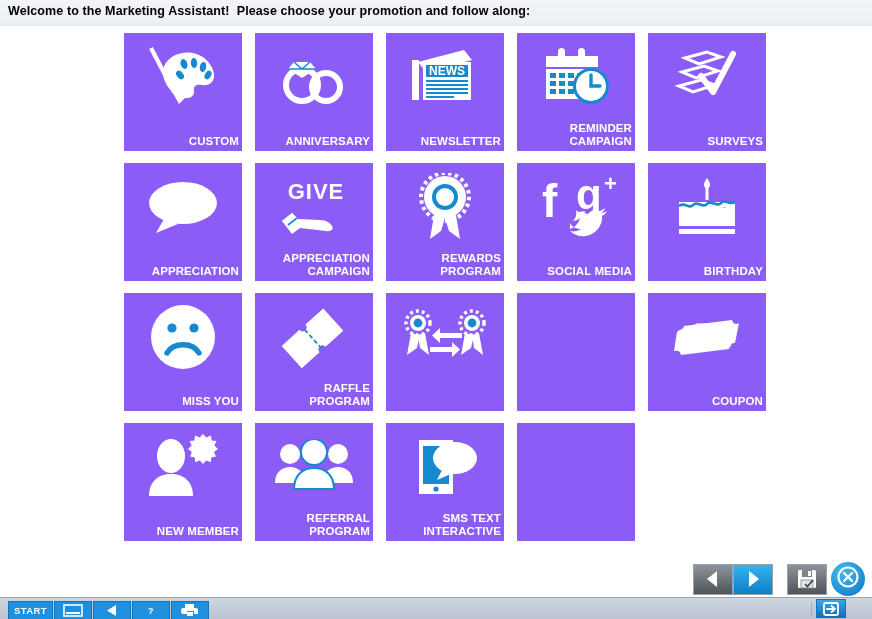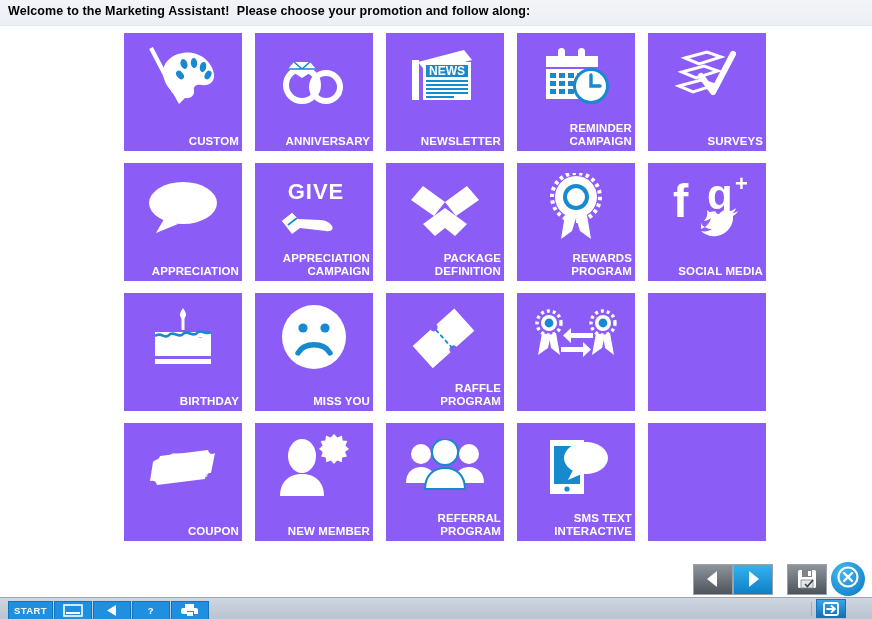--- a/index.html
+++ b/index.html
@@ -303,31 +303,20 @@
           <text class="icon-text" x="42" y="22" font-size="22" text-anchor="middle" fill="#fff" letter-spacing="1">GIVE</text>
           <path d="M8 44 l10 -8 l6 6 l22 1 c6 0 10 3 12 6 c2 3 -1 6 -6 5 l-26 -3 l-8 6 z" fill="#fff"></path>
           <path d="M8 44 l10 -8 l5 5 l-10 8 z" fill="#fff"></path>
           <path d="M14 48 l9 -7" stroke="#1689cf" stroke-width="1.6"></path>
         </svg>
       </div>
       <div class="tile-label two-line">APPRECIATION
 CAMPAIGN</div>
     </div>
 
-    <div class="tile">
-      <div class="tile-icon">
-        <svg width="76" height="62" viewBox="0 0 76 62">
-          <path d="M38 26 L16 10 L4 24 L27 40 z" fill="#fff"></path>
-          <path d="M38 26 L60 10 L72 24 L49 40 z" fill="#fff"></path>
-          <path d="M38 32 L16 48 L28 60 L38 52 L48 60 L60 48 z" fill="#fff"></path>
-        </svg>
-      </div>
-      <div class="tile-label two-line">PACKAGE
-DEFINITION</div>
-    </div>
 
     <div class="tile">
       <div class="tile-icon">
         <svg width="66" height="68" viewBox="0 0 66 68">
           <g fill="#fff">
             <circle cx="33" cy="24" r="21"></circle>
           </g>
           <g fill="#fff">
             <circle cx="33" cy="24" r="24" fill="none" stroke="#fff" stroke-width="4" stroke-dasharray="3.4 3.4"></circle>
           </g>

